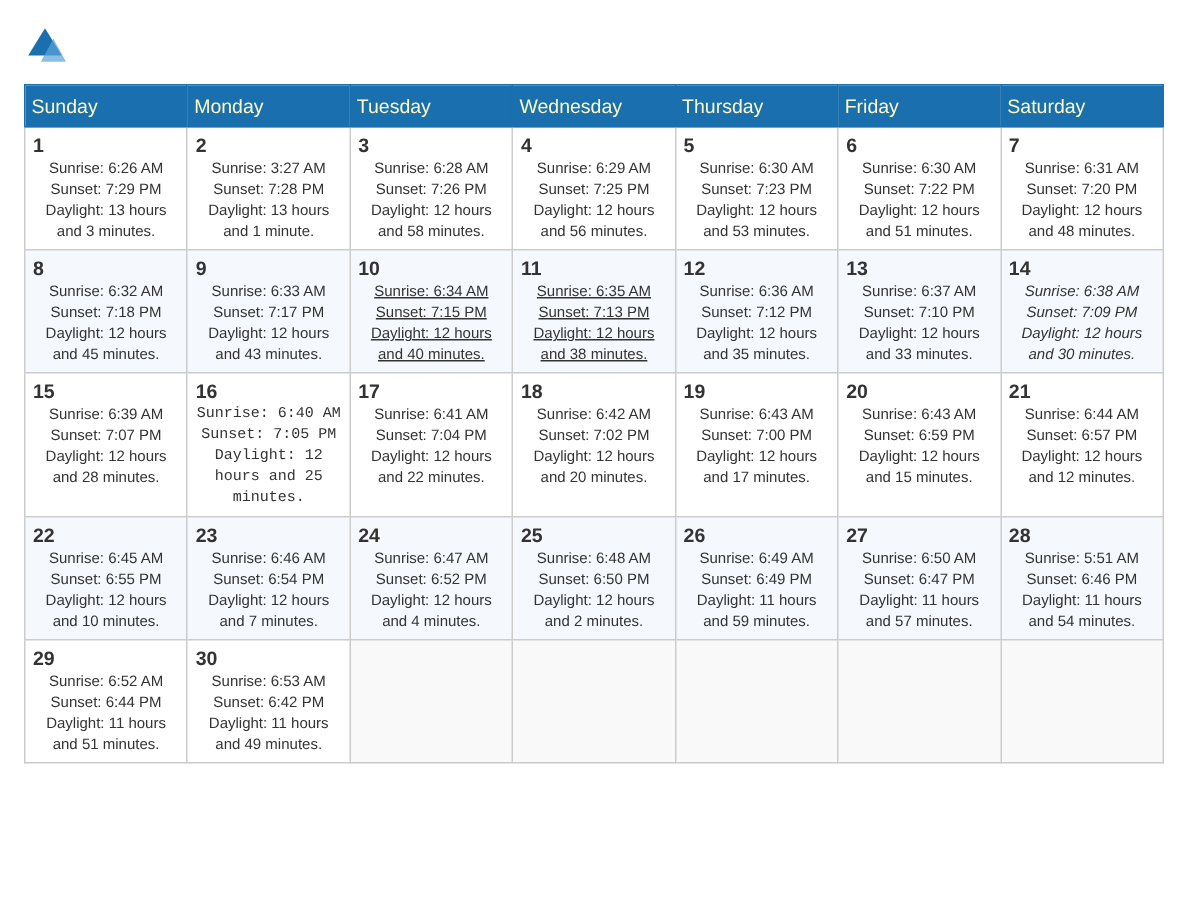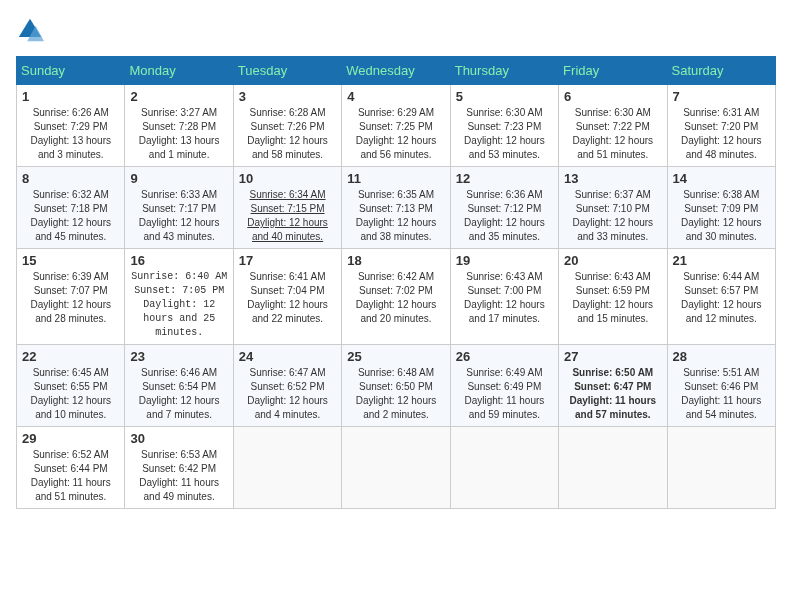--- a/index.html
+++ b/index.html
@@ -42,21 +42,21 @@
       font-size: 15px;
       color: #555;
     }
     .calendar {
       width: 100%;
       border-collapse: collapse;
       font-size: 11px;
     }
     .calendar th {
       background: #1a6faf;
-      color: #86efac;
+      color: #fef9c3;
       padding: 6px 4px;
       text-align: left;
       font-size: 13px;
       font-weight: normal;
       border: 1px solid #1a6faf;
     }
     .calendar td {
       border: 1px solid #ccc;
       vertical-align: top;
       padding: 4px 5px;
@@ -175,39 +175,39 @@
 Daylight: 12 hours and 43 minutes.</div>
         </td>
         <td>
           <span class="day-num">10</span>
           <div class="day-info" style="white-space: pre-line; text-decoration: underline;">Sunrise: 6:34 AM
 Sunset: 7:15 PM
 Daylight: 12 hours and 40 minutes.</div>
         </td>
         <td>
           <span class="day-num">11</span>
-          <div class="day-info" style="white-space: pre-line;">Sunrise: 6:35 AM
+          <div class="day-info" style="white-space: pre-line; text-decoration: underline;">Sunrise: 6:35 AM
 Sunset: 7:13 PM
 Daylight: 12 hours and 38 minutes.</div>
         </td>
         <td>
           <span class="day-num">12</span>
           <div class="day-info" style="white-space: pre-line;">Sunrise: 6:36 AM
 Sunset: 7:12 PM
 Daylight: 12 hours and 35 minutes.</div>
         </td>
         <td>
           <span class="day-num">13</span>
           <div class="day-info" style="white-space: pre-line;">Sunrise: 6:37 AM
 Sunset: 7:10 PM
 Daylight: 12 hours and 33 minutes.</div>
         </td>
         <td>
           <span class="day-num">14</span>
-          <div class="day-info" style="white-space: pre-line;">Sunrise: 6:38 AM
+          <div class="day-info" style="white-space: pre-line; font-style: italic;">Sunrise: 6:38 AM
 Sunset: 7:09 PM
 Daylight: 12 hours and 30 minutes.</div>
         </td>
       </tr>
       <tr>
         <td>
           <span class="day-num">15</span>
           <div class="day-info" style="white-space: pre-line;">Sunrise: 6:39 AM
 Sunset: 7:07 PM
 Daylight: 12 hours and 28 minutes.</div>
@@ -275,21 +275,21 @@
 Daylight: 12 hours and 2 minutes.</div>
         </td>
         <td>
           <span class="day-num">26</span>
           <div class="day-info" style="white-space: pre-line;">Sunrise: 6:49 AM
 Sunset: 6:49 PM
 Daylight: 11 hours and 59 minutes.</div>
         </td>
         <td>
           <span class="day-num">27</span>
-          <div class="day-info" style="white-space: pre-line; font-weight: bold;">Sunrise: 6:50 AM
+          <div class="day-info" style="white-space: pre-line;">Sunrise: 6:50 AM
 Sunset: 6:47 PM
 Daylight: 11 hours and 57 minutes.</div>
         </td>
         <td>
           <span class="day-num">28</span>
           <div class="day-info" style="white-space: pre-line;">Sunrise: 5:51 AM
 Sunset: 6:46 PM
 Daylight: 11 hours and 54 minutes.</div>
         </td>
       </tr>

